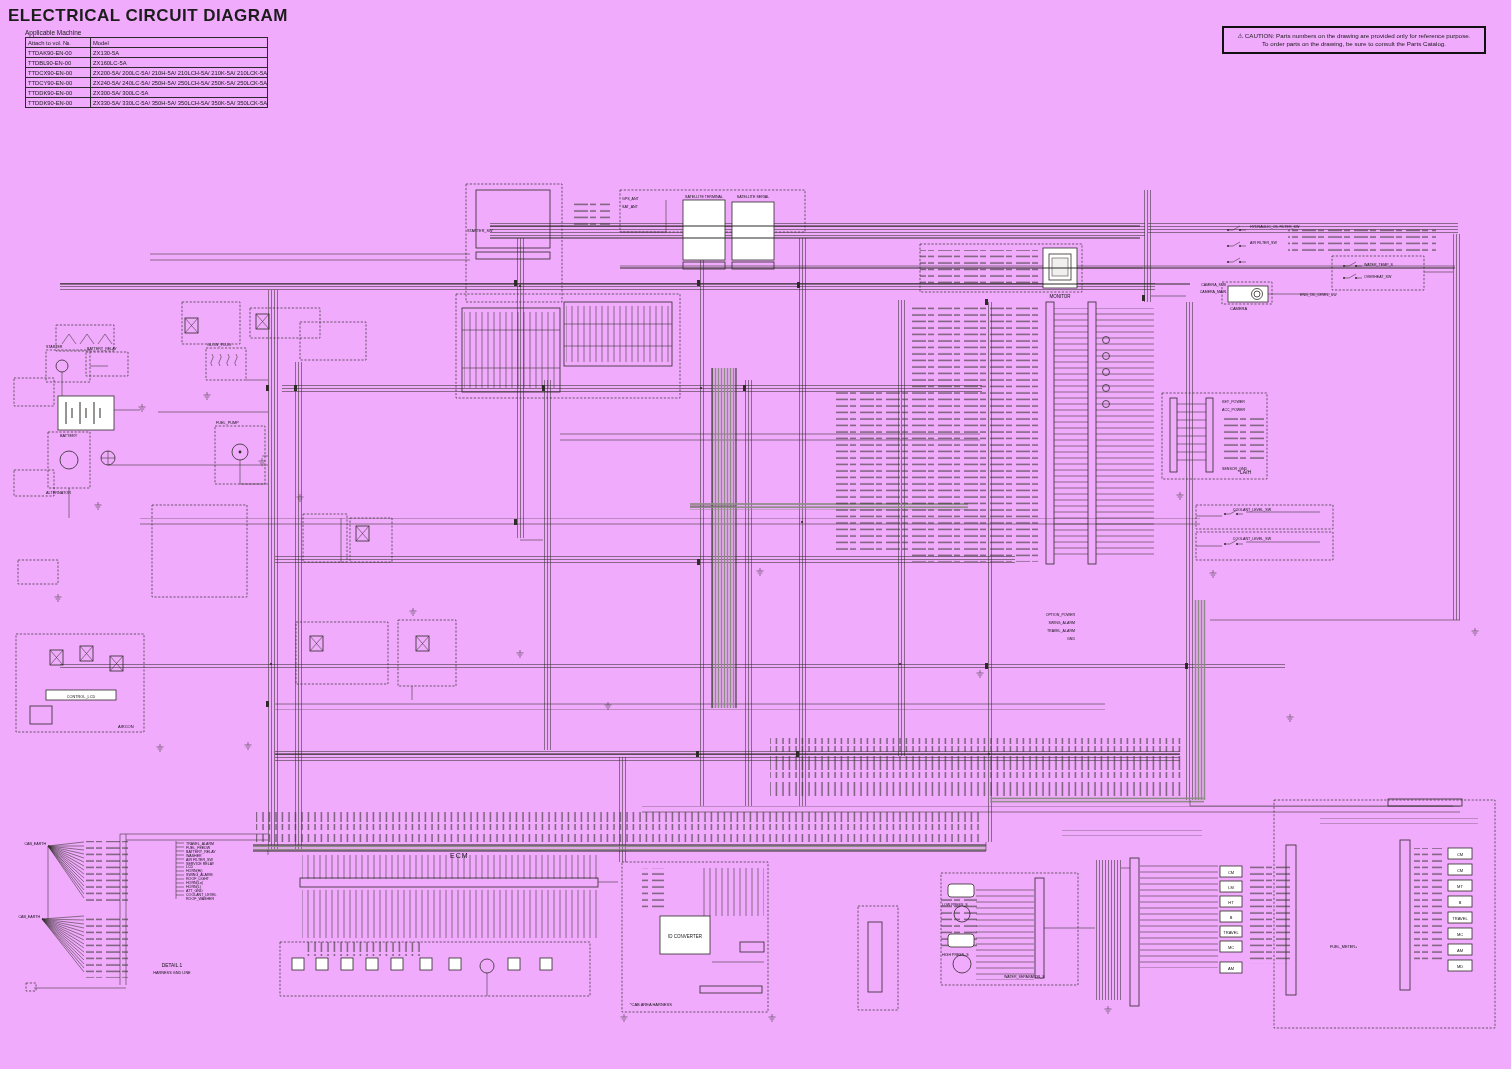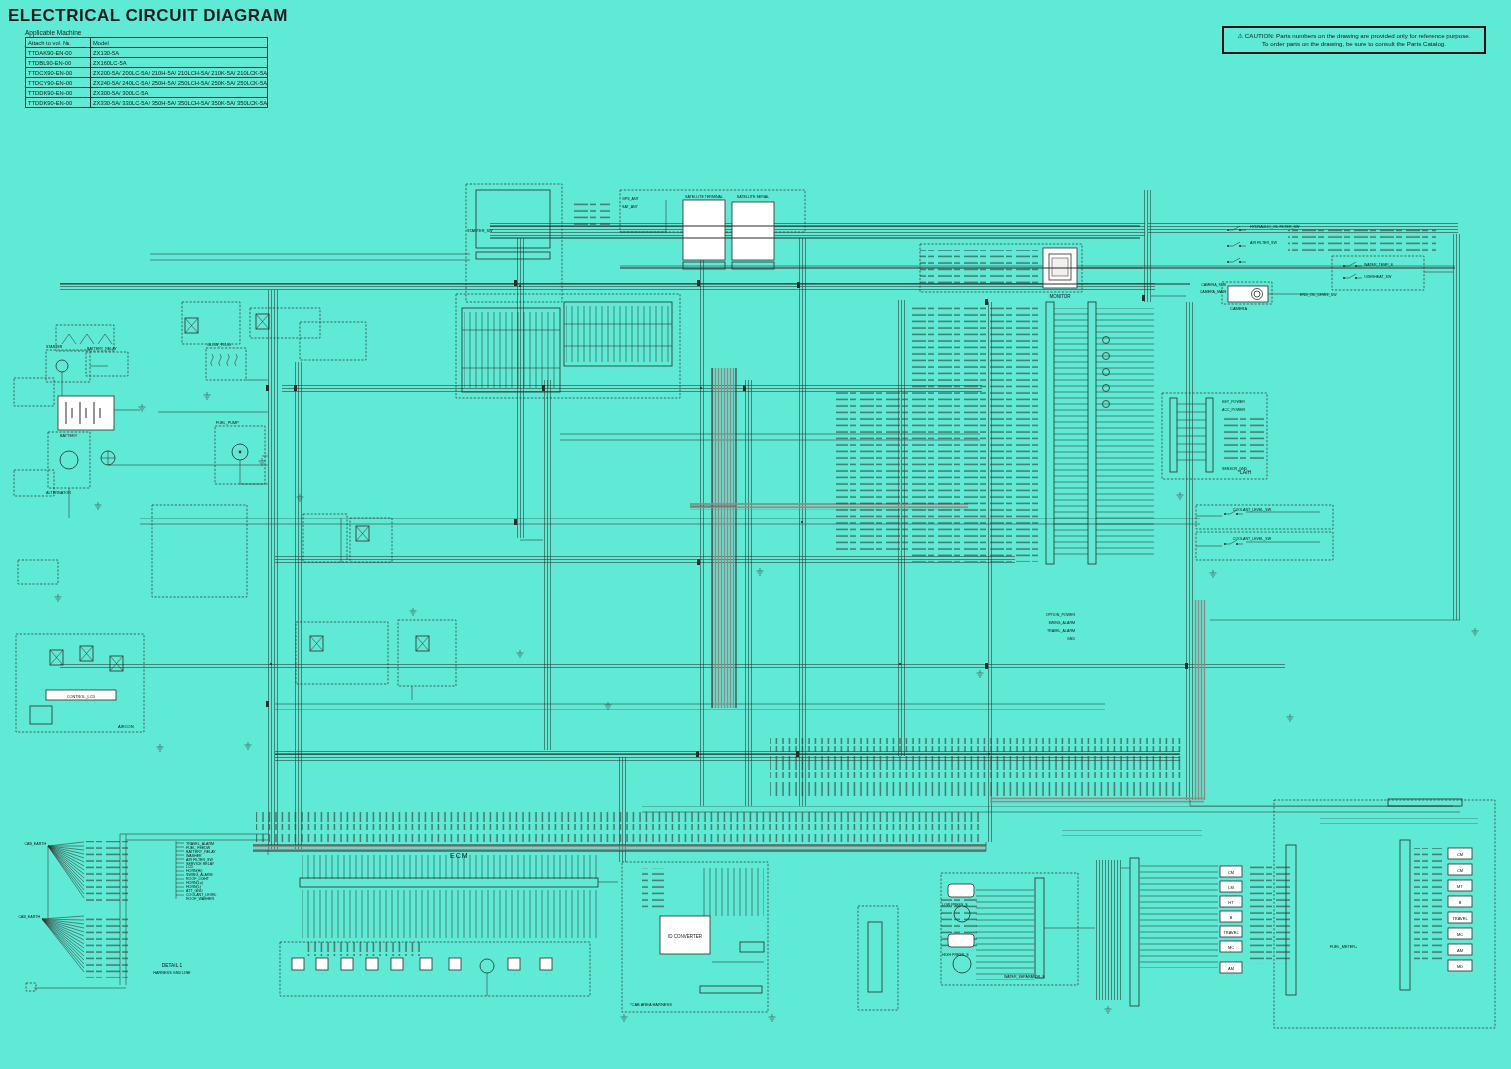--- a/index.html
+++ b/index.html
@@ -1,16 +1,16 @@
 <!DOCTYPE html>
 <html><head>
 <meta charset="utf-8">
 <style>
   html,body{margin:0;padding:0;background:#e8e8e8;}
-  .page{position:relative;width:1511px;height:1069px;background:#5eead4;overflow:hidden;
+  .page{position:relative;width:1511px;height:1069px;background:#f0abfc;overflow:hidden;
         font-family:"Liberation Sans",sans-serif;color:#141414;}
   .title{position:absolute;left:8px;top:6px;font-size:17px;font-weight:bold;letter-spacing:.5px;color:#1c1c1c;}
   .tbl-cap{position:absolute;left:25px;top:29px;font-size:6.5px;color:#222;}
   table.machines{position:absolute;left:25px;top:37px;border-collapse:collapse;table-layout:fixed;width:243px;}
   table.machines td,table.machines th{border:1px solid #2a2a2a;font-size:5.8px;font-weight:normal;
         text-align:left;padding:1px 2px;white-space:nowrap;overflow:hidden;height:7px;color:#222;}
   table.machines .c1{width:60px;}
   .caution{position:absolute;left:1222px;top:26px;width:260px;height:24px;border:2px solid #111;
         display:flex;flex-direction:column;justify-content:center;align-items:center;}
   .caution div{font-size:6.2px;line-height:8.5px;color:#1a1a1a;white-space:nowrap;}

